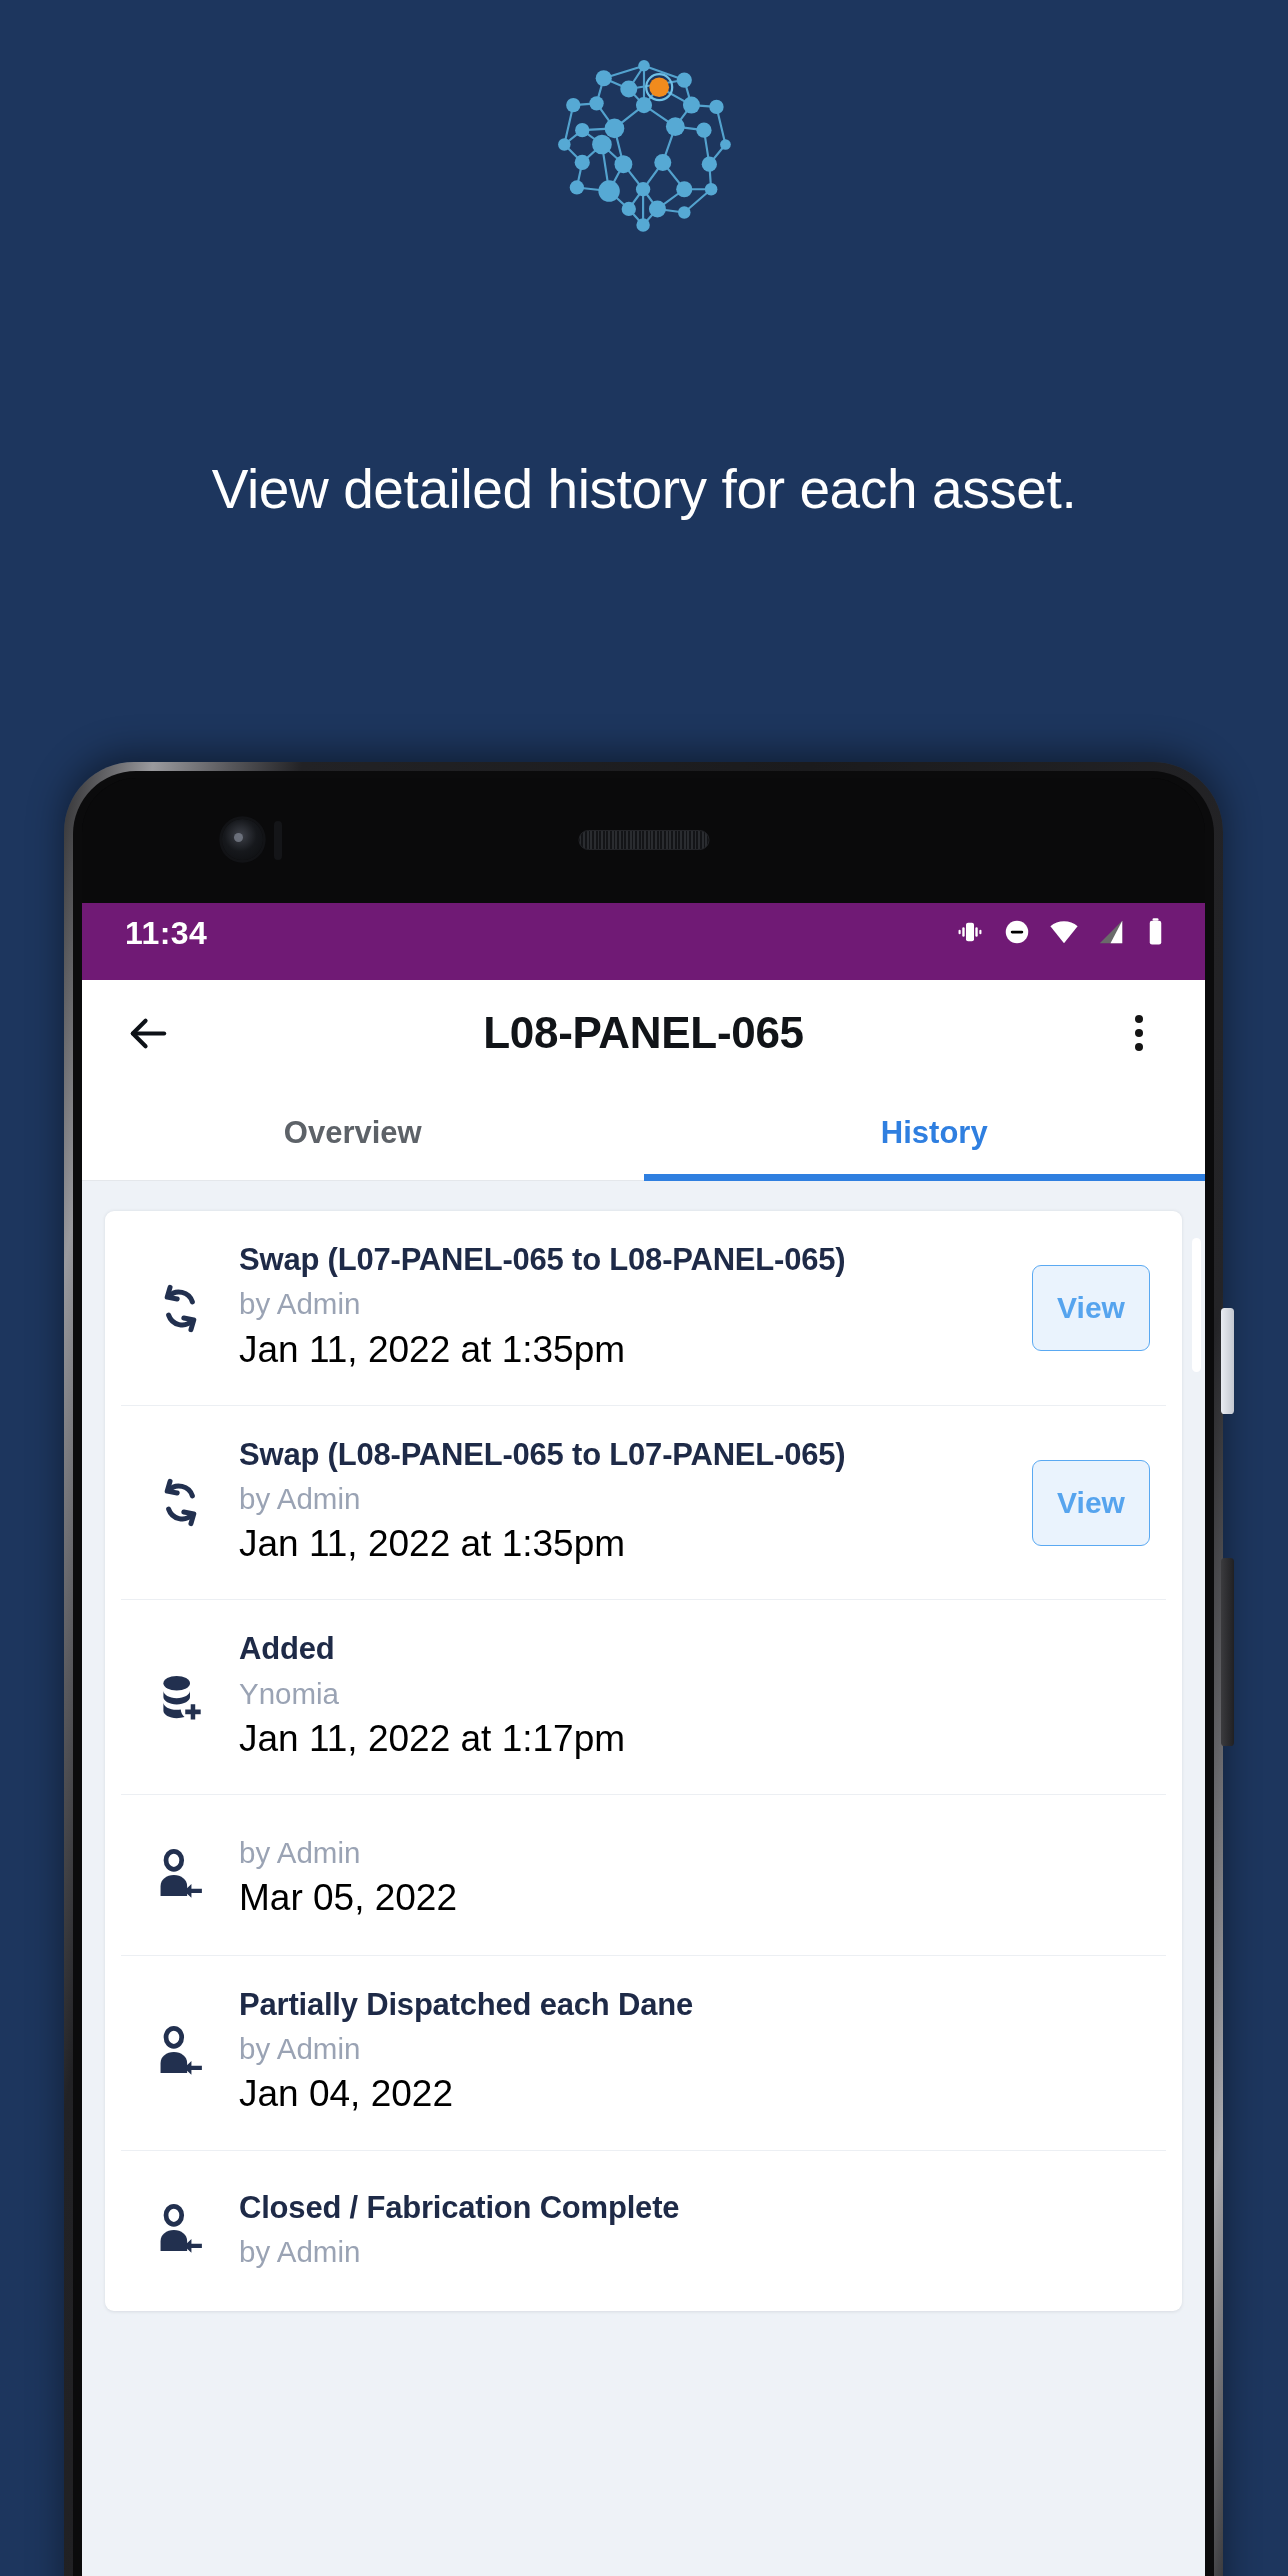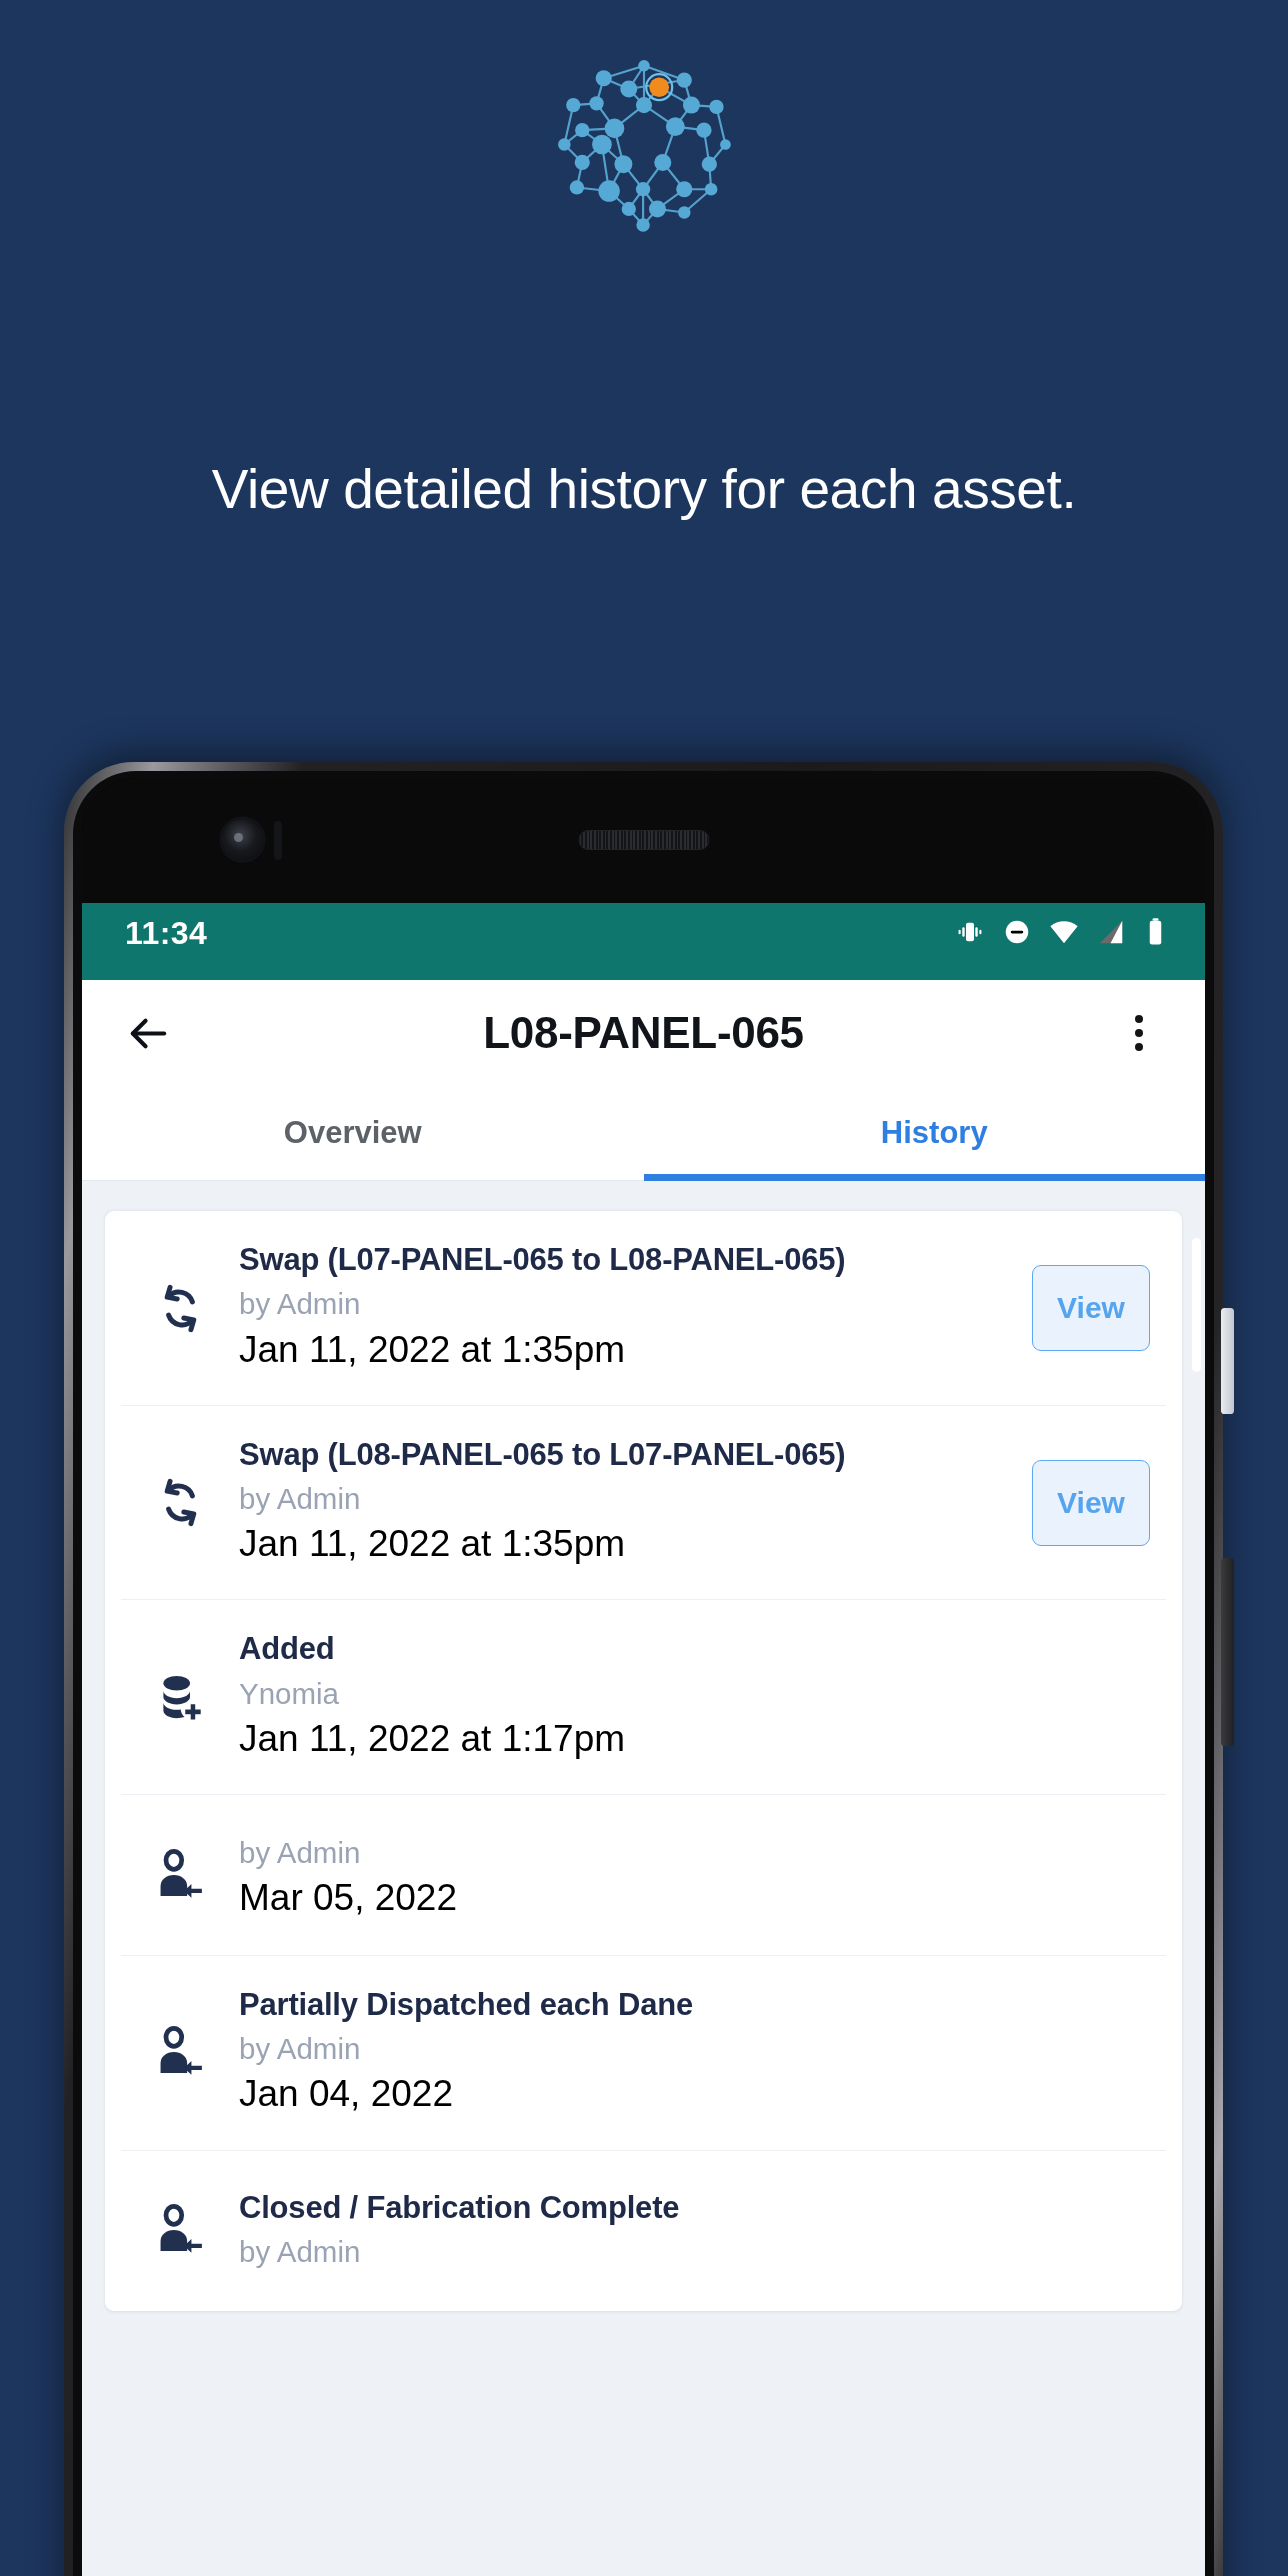--- a/index.html
+++ b/index.html
@@ -86,21 +86,21 @@
 
   
   #screen{
     position:absolute; left:0; top:125px;
     width:100%; height:calc(100% - 125px);
     background:#ffffff; overflow:hidden;
   }
 
   
   #statusbar{
-    height:77px; background:#0f766e; color:#ffffff;
+    height:77px; background:#701a75; color:#ffffff;
     display:flex; align-items:center; justify-content:space-between;
     padding:0 36px 16px 43px;
   }
   #clock{ font-size:32px; font-weight:700; letter-spacing:0.4px; }
   #status-icons{ display:flex; align-items:center; gap:16px; }
 
   
   #appbar{
     height:106px; background:#ffffff;
     display:flex; align-items:center; padding:0 32px;

